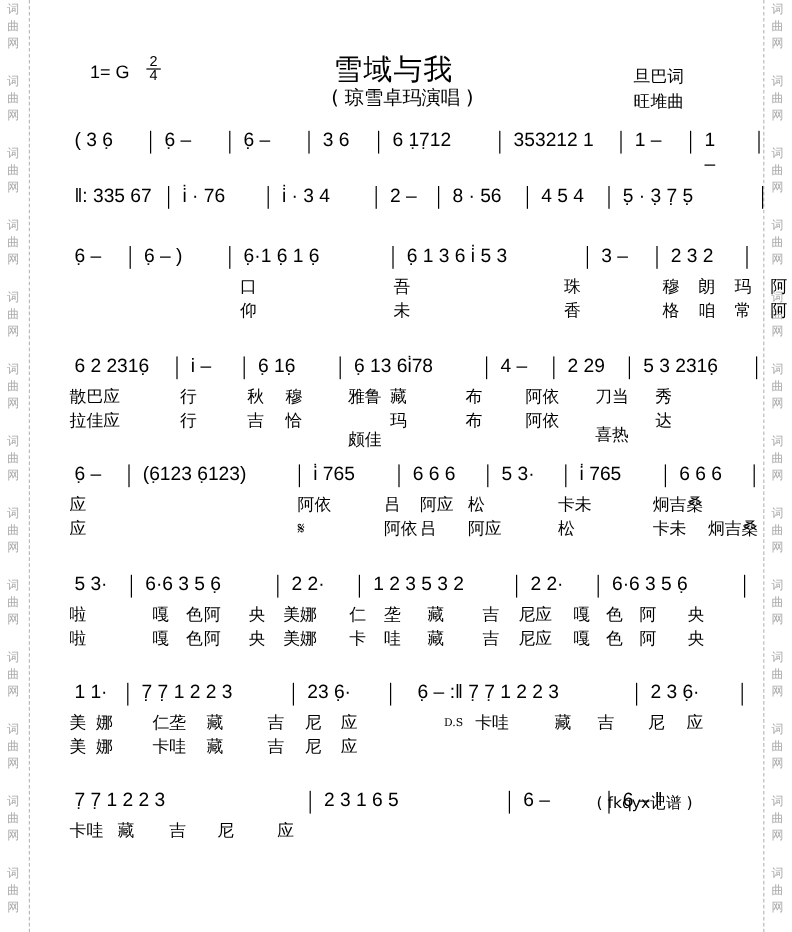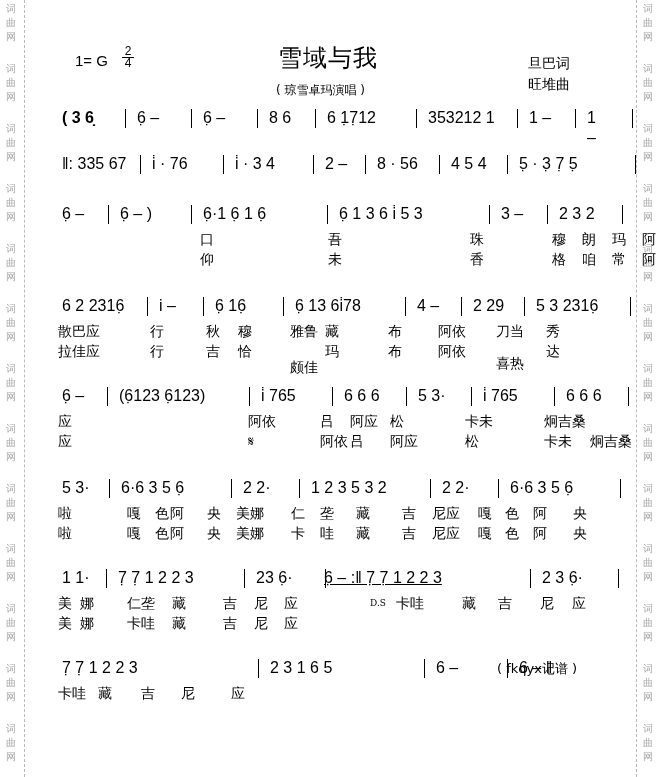--- a/index.html
+++ b/index.html
@@ -8,21 +8,21 @@
   .side { position:absolute; top:0; width:24px; height:777px; }
   .side.left { left:0; border-right:1px dashed #bbb; }
   .side.right { left:636px; border-left:1px dashed #bbb; }
   .wm { position:absolute; left:3px; width:16px; font-size:10px; color:#aaa; line-height:14px;
         font-family:"DejaVu Sans", sans-serif; text-align:center; }
   .abs { position:absolute; white-space:nowrap; }
   .key { left:75px; top:52px; font-size:15px; }
   .frac { left:122px; top:46px; font-size:12px; line-height:11px; text-align:center; width:12px; }
   .frac .num { border-bottom:1px solid #000; display:block; }
   .title { left:278px; top:42px; font-size:24px; font-family:"DejaVu Sans", sans-serif; letter-spacing:1px; }
-  .subtitle { left:276px; top:82px; font-size:12px; font-family:"DejaVu Sans", sans-serif; }
+  .subtitle { left:276px; top:72px; font-size:16px; font-family:"DejaVu Sans", sans-serif; }
   .credit { left:528px; font-size:14px; font-family:"DejaVu Serif", serif; }
   .row { position:absolute; left:58px; width:550px; height:30px; }
   .tok { position:absolute; top:0; font-size:16px; line-height:20px; }
   .bar { position:absolute; top:1px; width:1px; height:19px; background:#000; }
   .lyr { position:absolute; font-size:14px; line-height:18px; font-family:"DejaVu Sans", sans-serif; }
   .small { font-size:9px; font-family:"DejaVu Serif", serif; }
   .footer { left:497px; top:660px; font-size:13px; font-family:"DejaVu Sans", sans-serif; }
 </style>
 </head>
 <body>
@@ -63,27 +63,27 @@
   <span class="num">2</span>
   <span>4</span>
 </div>
 <div class="abs title">雪域与我</div>
 <div class="abs subtitle">( 琼雪卓玛演唱 )</div>
 <div class="abs credit" style="top:55px">旦巴词</div>
 <div class="abs credit" style="top:76px">旺堆曲</div>
 
 <div id="score">
     <div class="row" style="top: 108px;">
-      <span class="tok" style="left: 4px; font-weight: bold;">( 3 6̣</span>
+      <span class="tok" style="left: 4px;">( 3 6̣</span>
       <div class="bar" style="left: 67px;"></div>
       <span class="tok" style="left: 79px;">6̣ –</span>
       <div class="bar" style="left: 133px;"></div>
       <span class="tok" style="left: 145px;">6̣ –</span>
       <div class="bar" style="left: 199px;"></div>
-      <span class="tok" style="left: 211px;">8 6</span>
+      <span class="tok" style="left: 211px;">3 6</span>
       <div class="bar" style="left: 257px;"></div>
       <span class="tok" style="left: 269px;">6 1̣7̣12</span>
       <div class="bar" style="left: 358px;"></div>
       <span class="tok" style="left: 370px;">353212 1</span>
       <div class="bar" style="left: 459px;"></div>
       <span class="tok" style="left: 471px;">1 –</span>
       <div class="bar" style="left: 517px;"></div>
       <span class="tok" style="left: 529px;">1 –</span>
       <div class="bar" style="left: 574px;"></div>
     </div>
@@ -163,21 +163,21 @@
       <span class="tok" style="left: 452px;">6·6 3 5 6̣</span>
       <div class="bar" style="left: 562px;"></div>
     </div>
     <div class="row" style="top: 568px;">
       <span class="tok" style="left: 4px;">1 1·</span>
       <div class="bar" style="left: 48px;"></div>
       <span class="tok" style="left: 60px;">7̣ 7̣ 1 2 2 3</span>
       <div class="bar" style="left: 186px;"></div>
       <span class="tok" style="left: 198px;">23 6̣·</span>
       <div class="bar" style="left: 267px;"></div>
-      <span class="tok" style="left: 266px; text-decoration: underline;">6̣ – :‖ 7̣ 7̣ 1 2 2 3</span>
+      <span class="tok" style="left: 290px;">6̣ – :‖ 7̣ 7̣ 1 2 2 3</span>
       <div class="bar" style="left: 472px;"></div>
       <span class="tok" style="left: 484px;">2 3 6̣·</span>
       <div class="bar" style="left: 560px;"></div>
     </div>
     <div class="row" style="top: 658px;">
       <span class="tok" style="left: 4px;">7̣ 7̣ 1 2 2 3</span>
       <div class="bar" style="left: 200px;"></div>
       <span class="tok" style="left: 212px;">2 3 1 6 5</span>
       <div class="bar" style="left: 366px;"></div>
       <span class="tok" style="left: 378px;">6 –</span>

